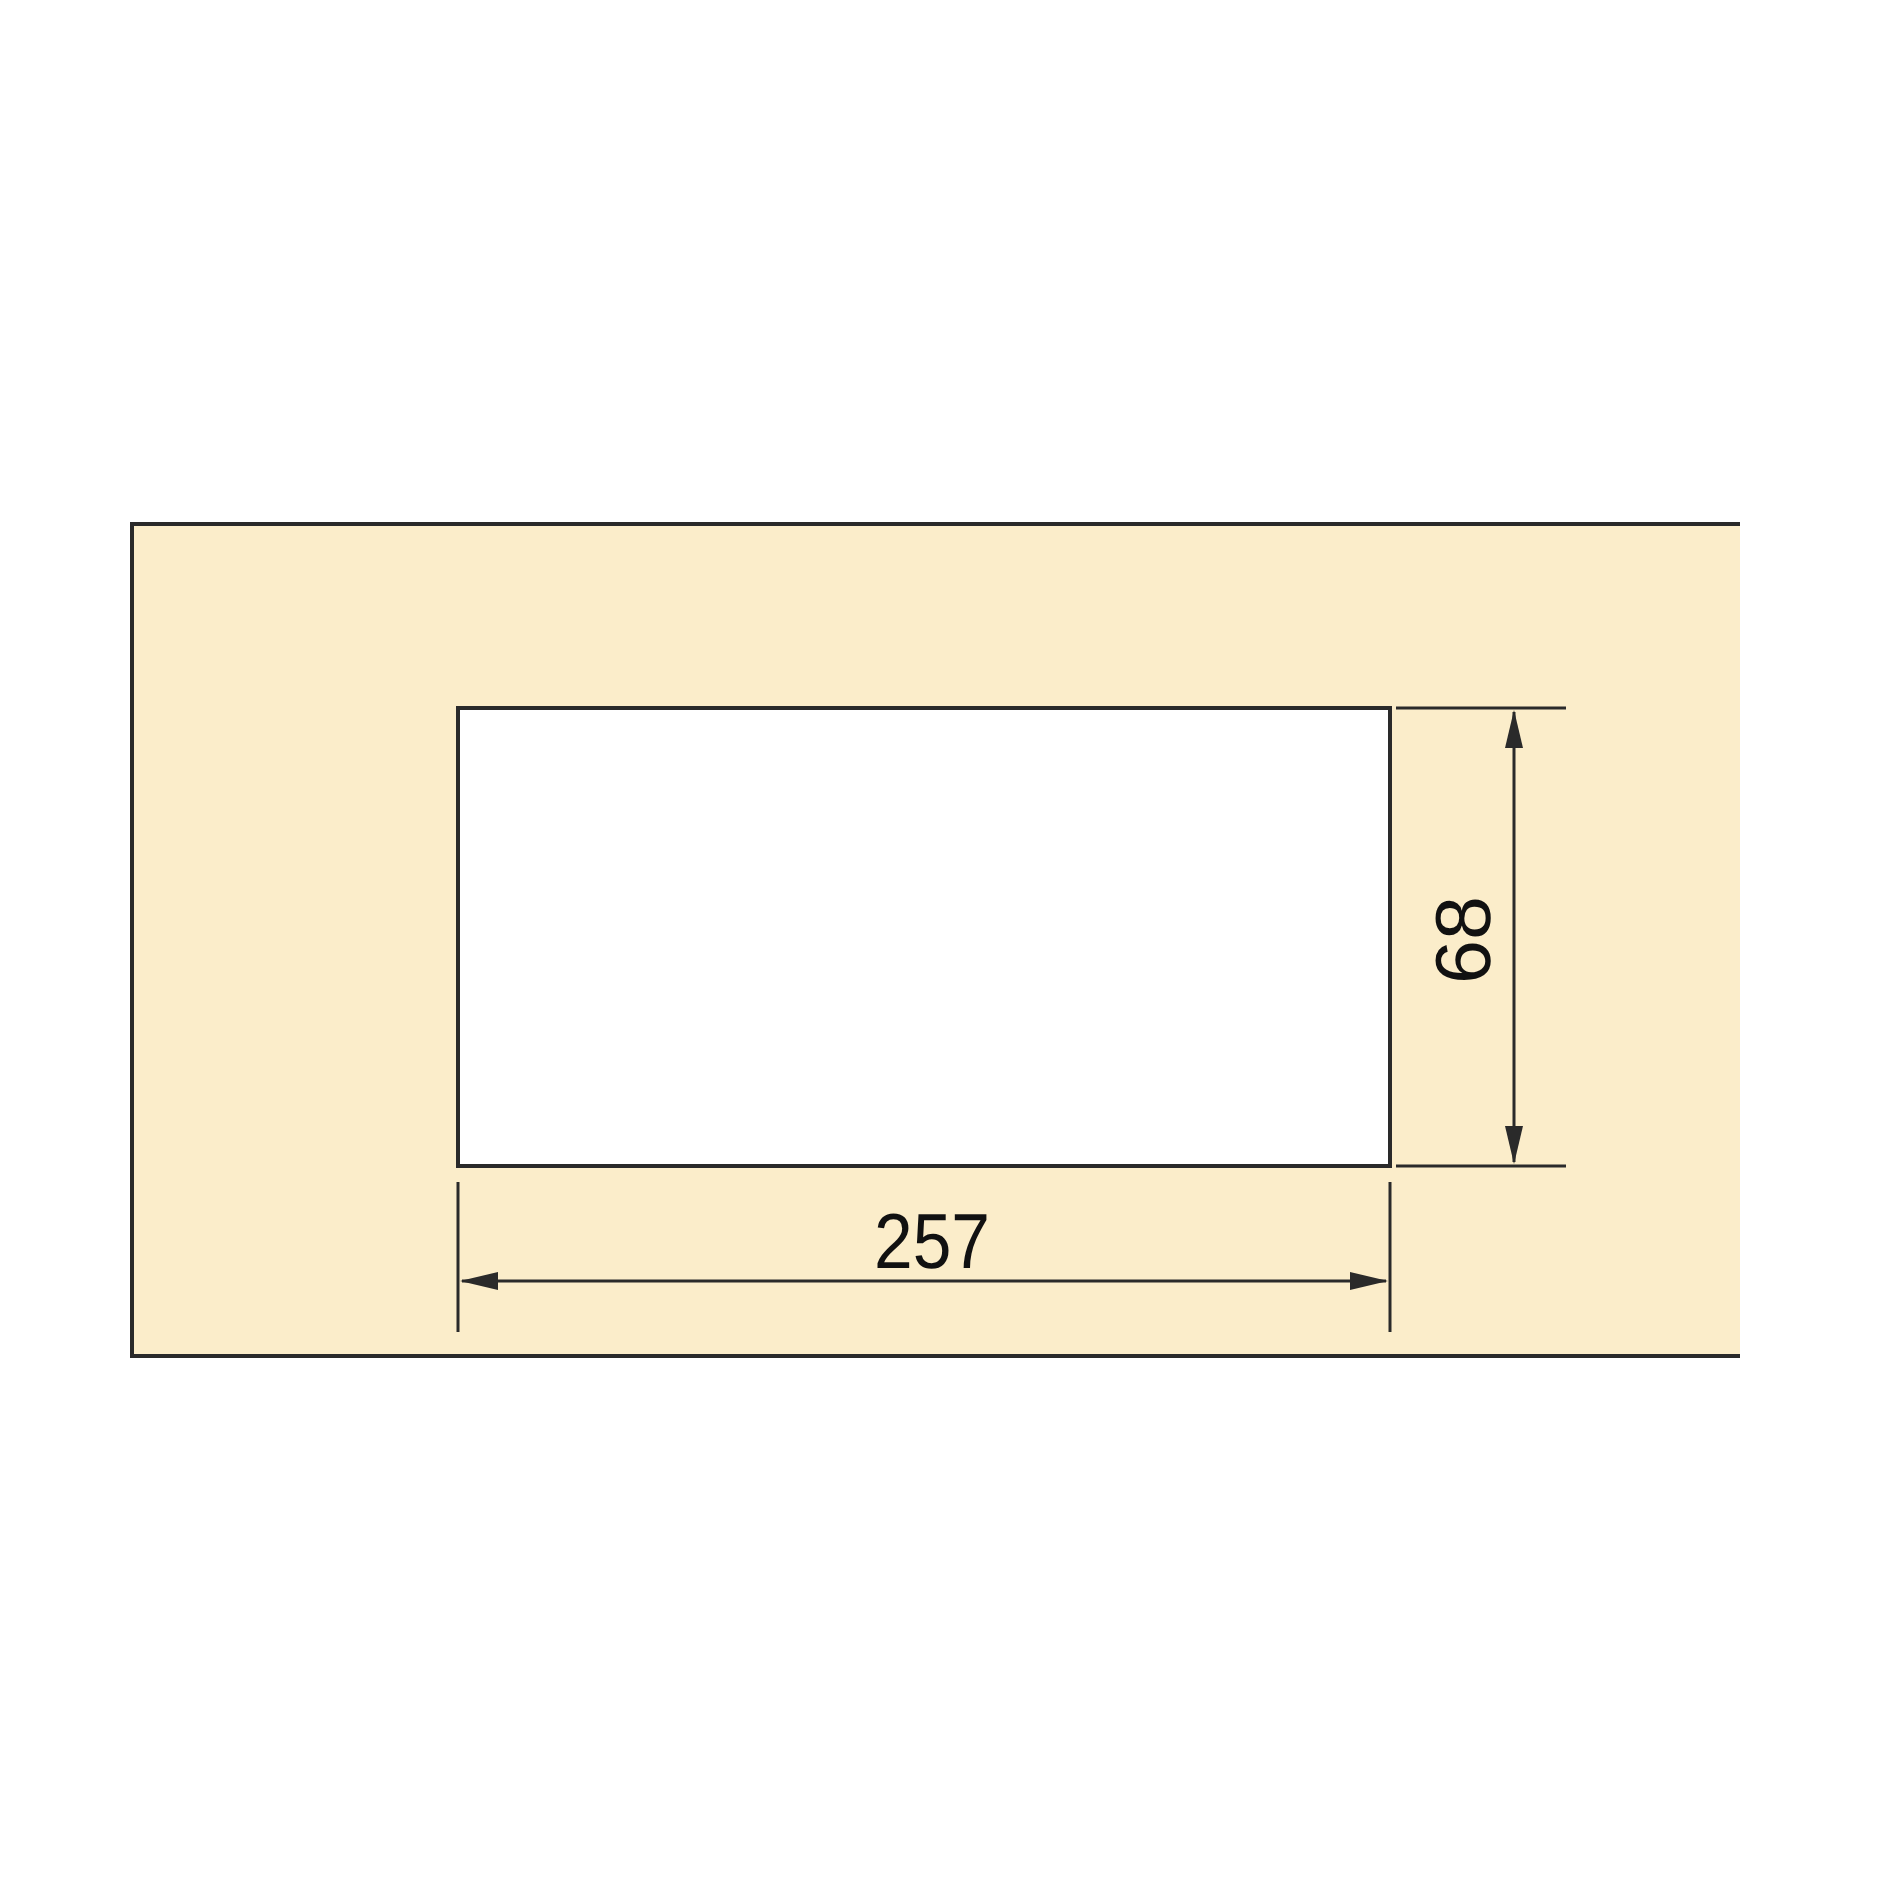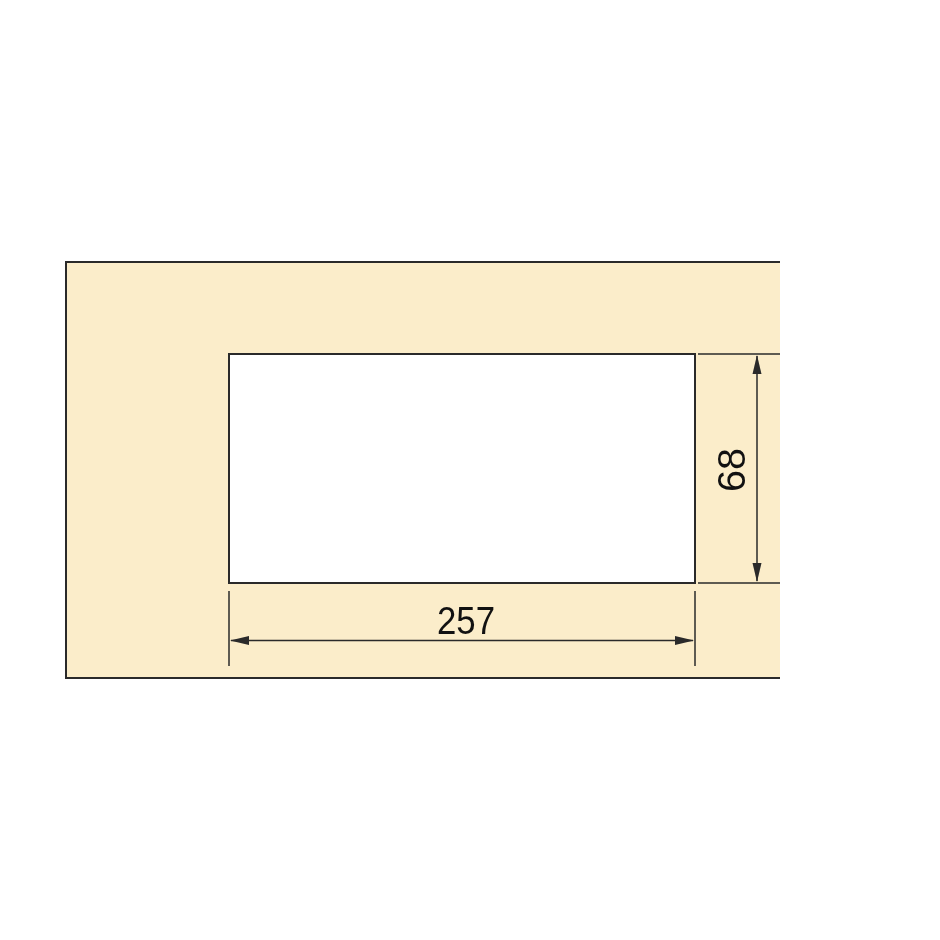--- a/index.html
+++ b/index.html
@@ -3,21 +3,21 @@
 <meta charset="utf-8">
 <style>
   html, body {
     margin: 0;
     padding: 0;
     background: #ffffff;
     font-family: "Liberation Sans", sans-serif;
   }
   .canvas {
     position: relative;
-    width: 780px;
+    width: 870px;
     height: 940px;
     background: #ffffff;
     overflow: hidden;
   }
   svg { display: block; }
   .dim-text {
     font-family: "Liberation Sans", sans-serif;
     font-size: 39px;
   }
 </style>

